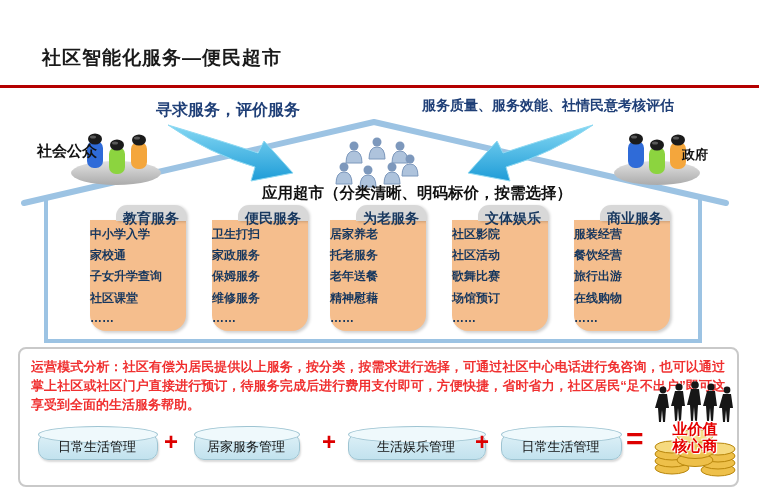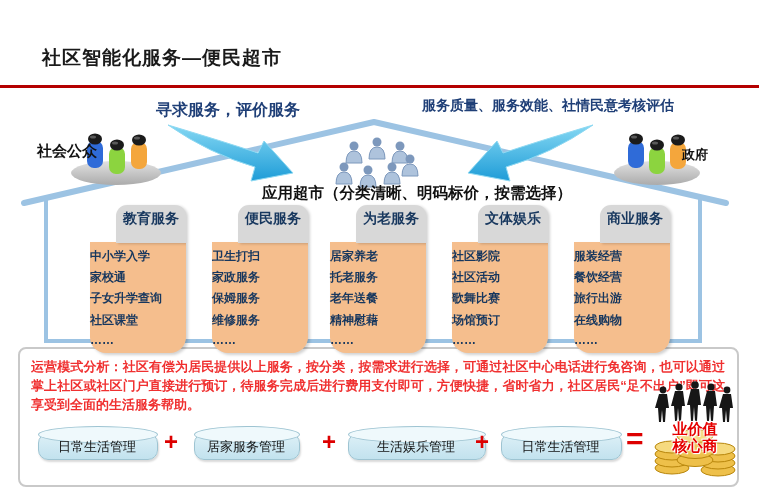--- a/index.html
+++ b/index.html
@@ -16,21 +16,21 @@
   .flow-right{position:absolute;left:422px;top:97px;font-size:14px;font-weight:bold;color:#1f3f77;}
   .actor-label{position:absolute;font-weight:bold;color:#111;}
   .actor-label.left{left:37px;top:142px;font-size:15px;}
   .actor-label.right{left:682px;top:146px;font-size:13px;}
   
   .overlay{position:absolute;left:0;top:0;pointer-events:none;}
   
   .market-title{position:absolute;left:172px;top:183px;width:400px;text-align:right;
     font-size:15.5px;font-weight:bold;color:#111;}
   .col{position:absolute;top:205px;width:96px;}
-  .col-head{position:relative;z-index:2;height:38px;line-height:26px;text-align:center;
+  .col-head{position:relative;z-index:2;height:16px;line-height:26px;text-align:center;
     background:#d8d8d8;border-radius:11px 11px 0 0;font-size:14px;font-weight:bold;color:#17375e;
     box-shadow:2px 1px 3px rgba(0,0,0,.18);margin-left:26px;}
   .col-body{position:relative;z-index:1;margin-top:-1px;height:107px;background:#f5be8d;
     border-radius:0 0 16px 16px;box-shadow:2px 2px 3px rgba(0,0,0,.18);
     display:flex;flex-direction:column;justify-content:space-evenly;align-items:flex-start;padding:2px 0;}
   .col-item{font-size:12px;font-weight:bold;color:#17375e;white-space:nowrap;}
   
   .analysis-box{position:absolute;left:18px;top:347px;width:717px;height:136px;background:#fff;
     border:2px solid #c9c9c9;border-radius:8px;}
   .analysis-text{position:absolute;left:11px;top:8px;width:694px;font-size:13px;font-weight:bold;

